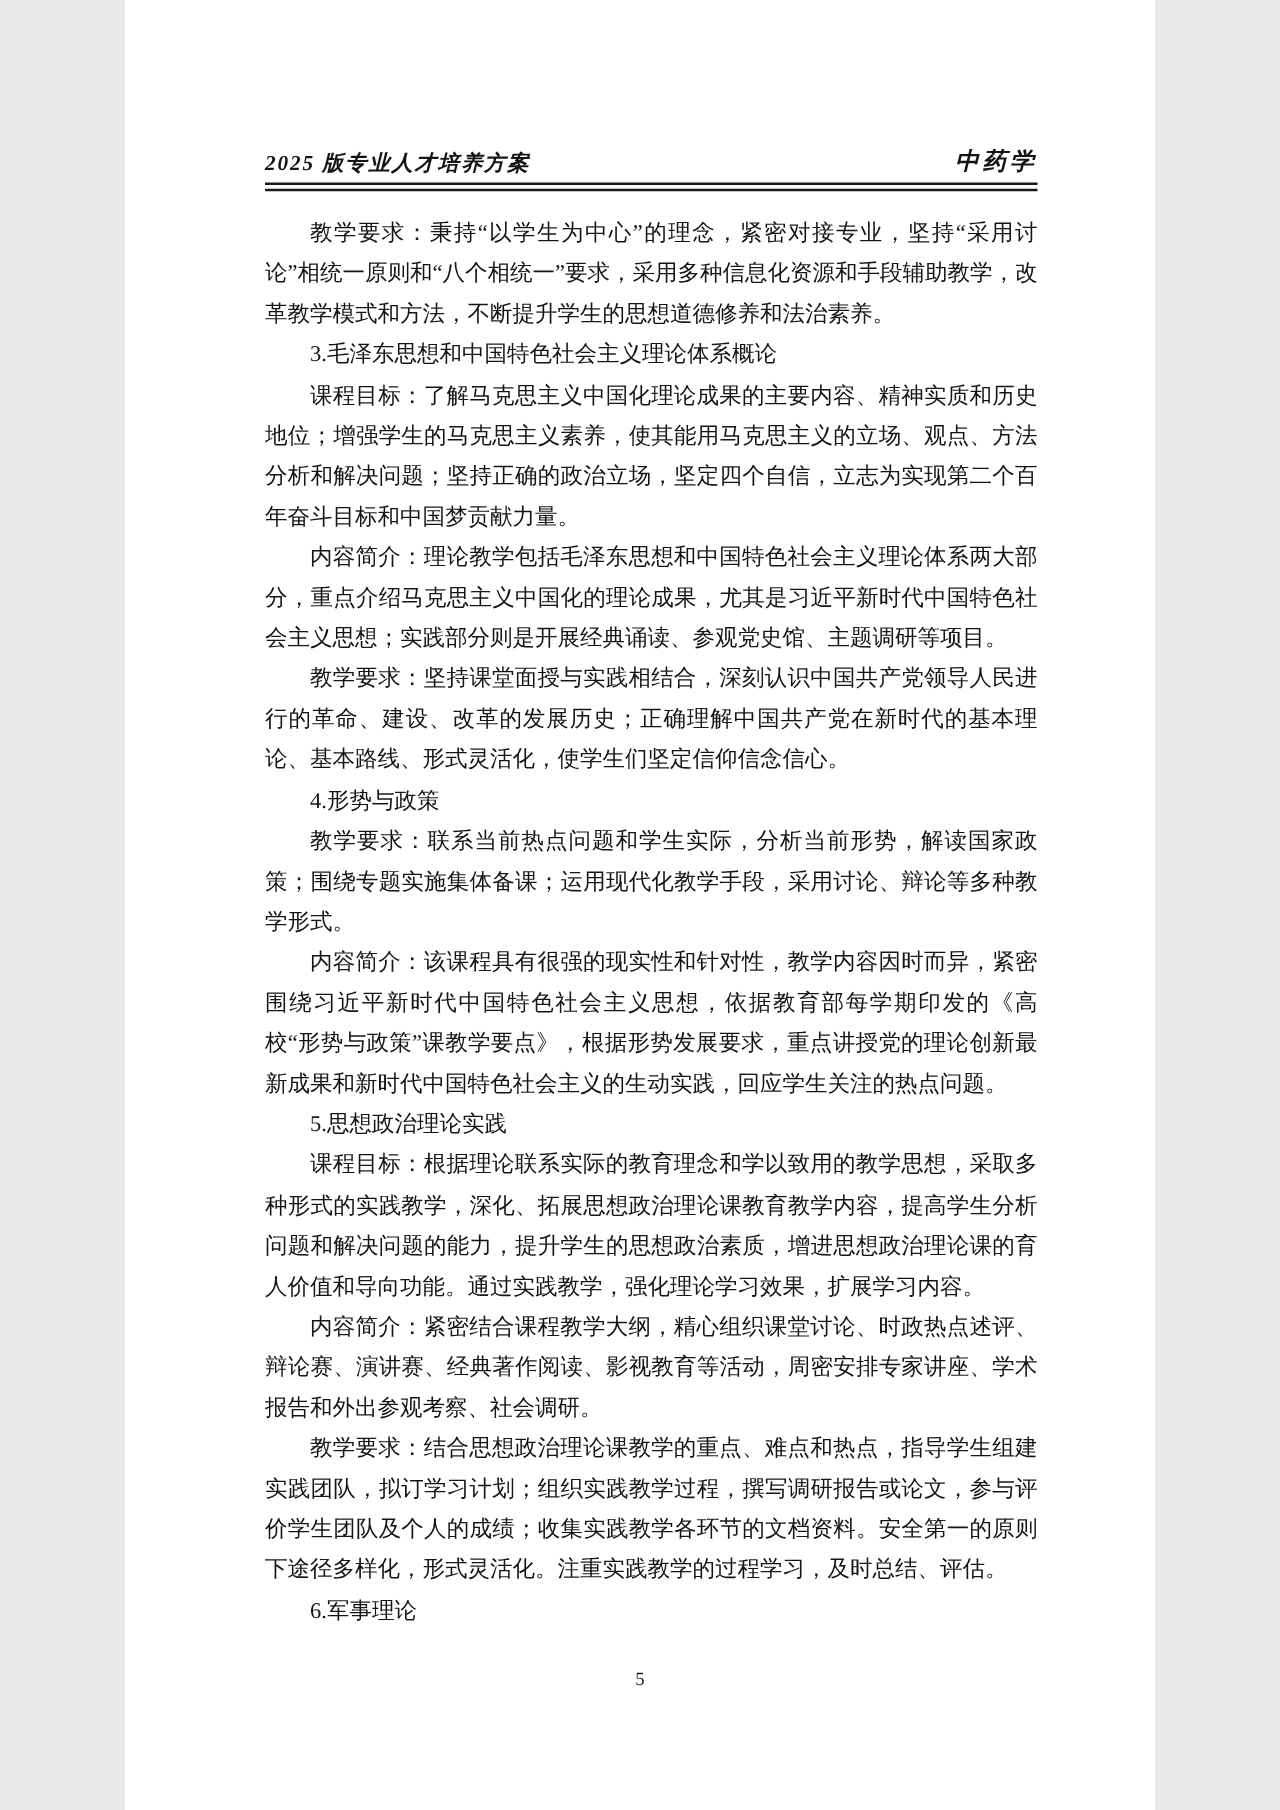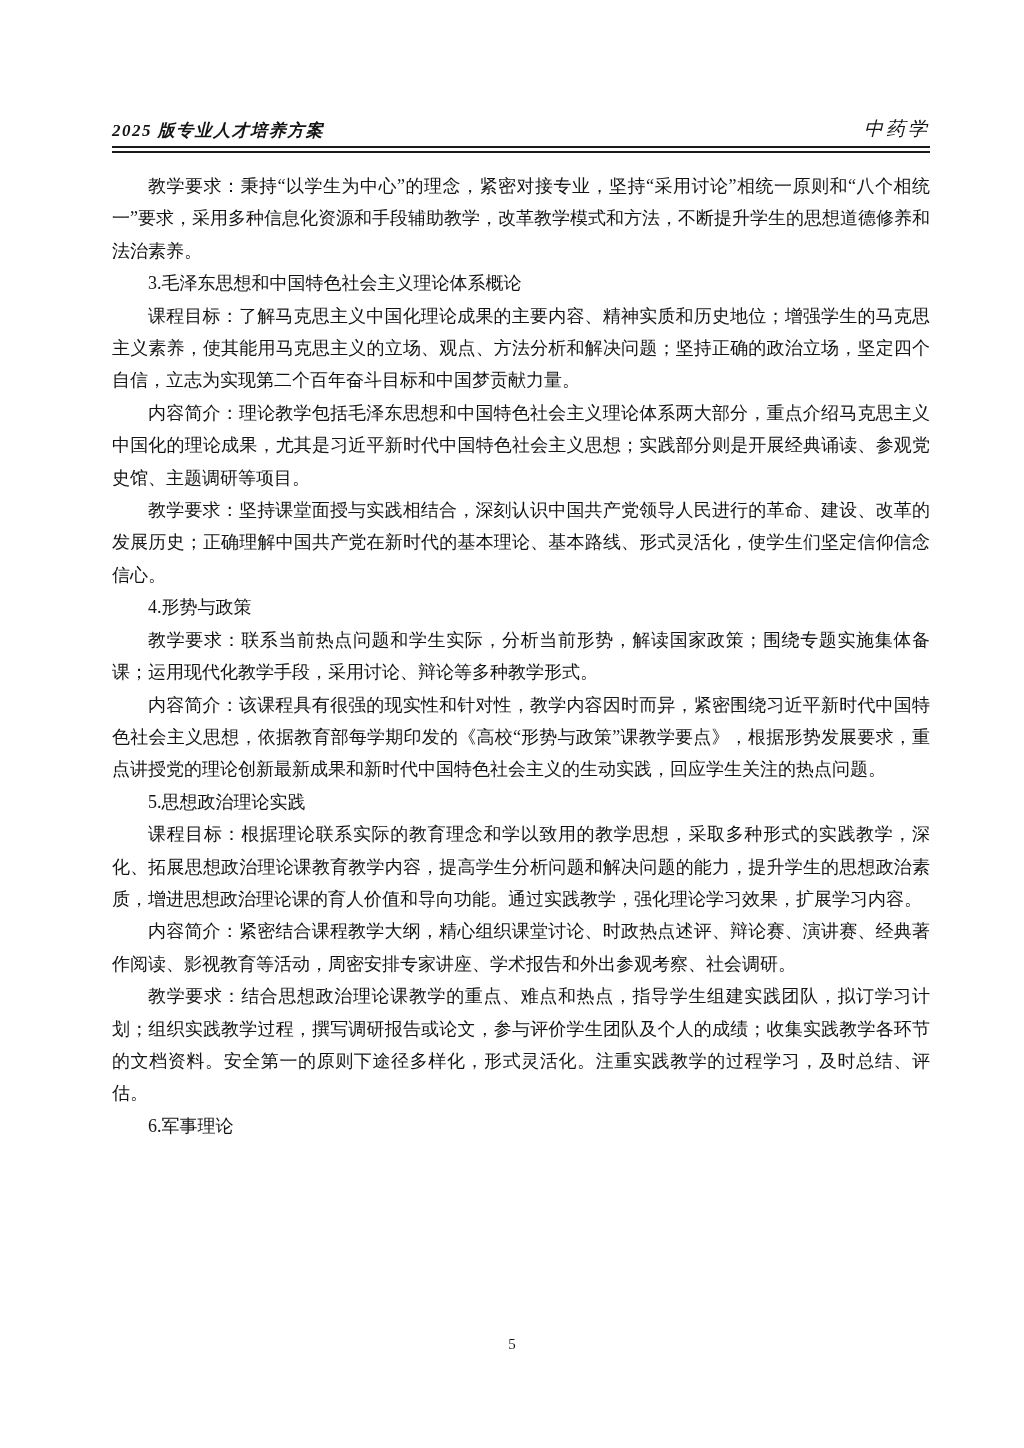--- a/index.html
+++ b/index.html
@@ -1,18 +1,18 @@
 <!DOCTYPE html>
 <html><head>
 <meta charset="utf-8">
 <style>
   html, body { margin: 0; padding: 0; background: #e8e8e8; }
   .page {
     position: relative;
-    width: 1024px;
+    width: 824px;
     height: 1448px;
     margin: 0 auto;
     background: #ffffff;
     font-family: "Liberation Serif", "DejaVu Serif", serif;
     color: #141414;
     overflow: hidden;
   }
   .header {
     position: absolute;
     left: 112px;
@@ -24,21 +24,21 @@
   }
   .header-left {
     font-size: 17px;
     font-style: italic;
     font-weight: bold;
     letter-spacing: 1.5px;
   }
   .header-right {
     font-size: 19px;
     font-style: italic;
-    font-weight: normal;
+    font-weight: bold;
     letter-spacing: 3px;
   }
   .header-rule {
     position: absolute;
     left: 112px;
     right: 94px;
     top: 146px;
     height: 3px;
     border-top: 2.5px solid #1a1a1a;
     border-bottom: 2px solid #1a1a1a;

